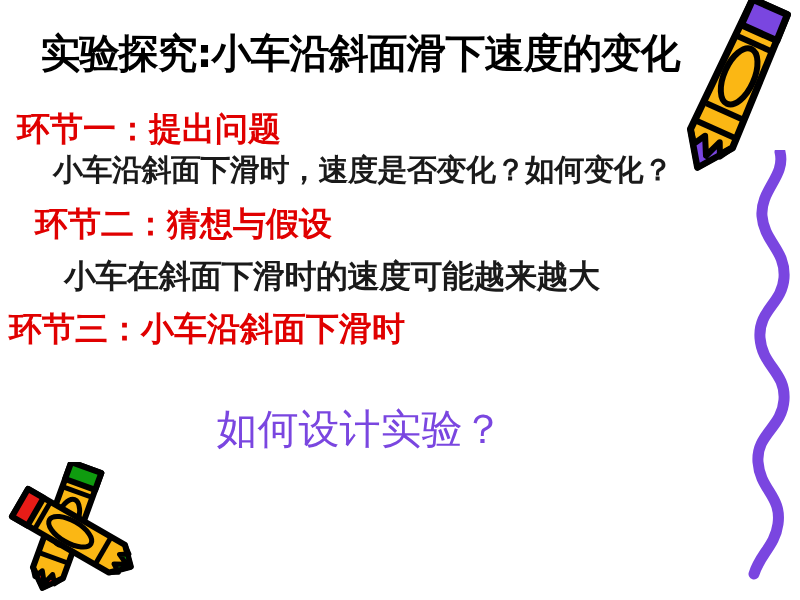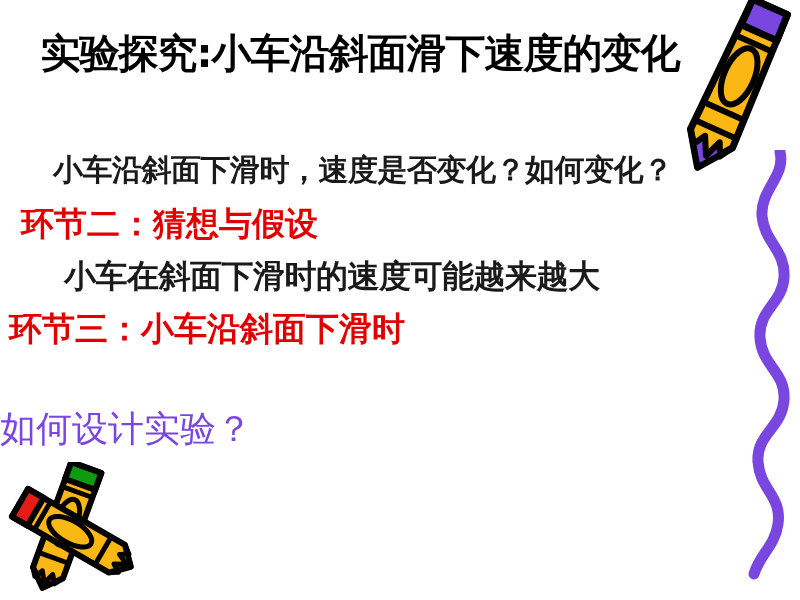--- a/index.html
+++ b/index.html
@@ -49,33 +49,33 @@
     font-weight: 700;
     font-size: 31px;
     line-height: 40px;
     letter-spacing: -0.5px;
     color: #1a1a1a;
     white-space: nowrap;
   }
 
   #heading-1 { left: 17px;  top: 108px; }
   #body-1    { left: 53px;  top: 150px; font-size: 30px; }
-  #heading-2 { left: 21px;  top: 203px; }
+  #heading-2 { left: 35px;  top: 203px; }
   #body-2    { left: 64px;  top: 256px; font-size: 32px; }
   #heading-3 { left: 9px;   top: 308px; }
 
   .closing-question {
     position: absolute;
     left: 0;
     top: 404px;
     width: 720px;
-    text-align: left;
+    text-align: center;
     font-family: "DejaVu Serif", "Liberation Serif", serif;
     font-weight: 400;
-    font-size: 36px;
+    font-size: 41px;
     line-height: 50px;
     color: #7A46E0;
     white-space: nowrap;
   }
 
   
   .decor {
     position: absolute;
     pointer-events: none;
   }
@@ -98,20 +98,21 @@
     height: 140px;
   }
 </style>
 </head>
 <body>
 
 <div id="slide">
 
   <div class="slide-title">实验探究:小车沿斜面滑下速度的变化</div>
 
+  <div class="stage-heading" id="heading-1">环节一：提出问题</div>
   <div class="stage-body" id="body-1">小车沿斜面下滑时，速度是否变化？如何变化？</div>
 
   <div class="stage-heading" id="heading-2">环节二：猜想与假设</div>
   <div class="stage-body" id="body-2">小车在斜面下滑时的速度可能越来越大</div>
 
   <div class="stage-heading" id="heading-3">环节三：小车沿斜面下滑时</div>
 
   <div class="closing-question">如何设计实验？</div>
 
   <svg class="decor" id="crayon-top-right" viewBox="0 0 150 205">

